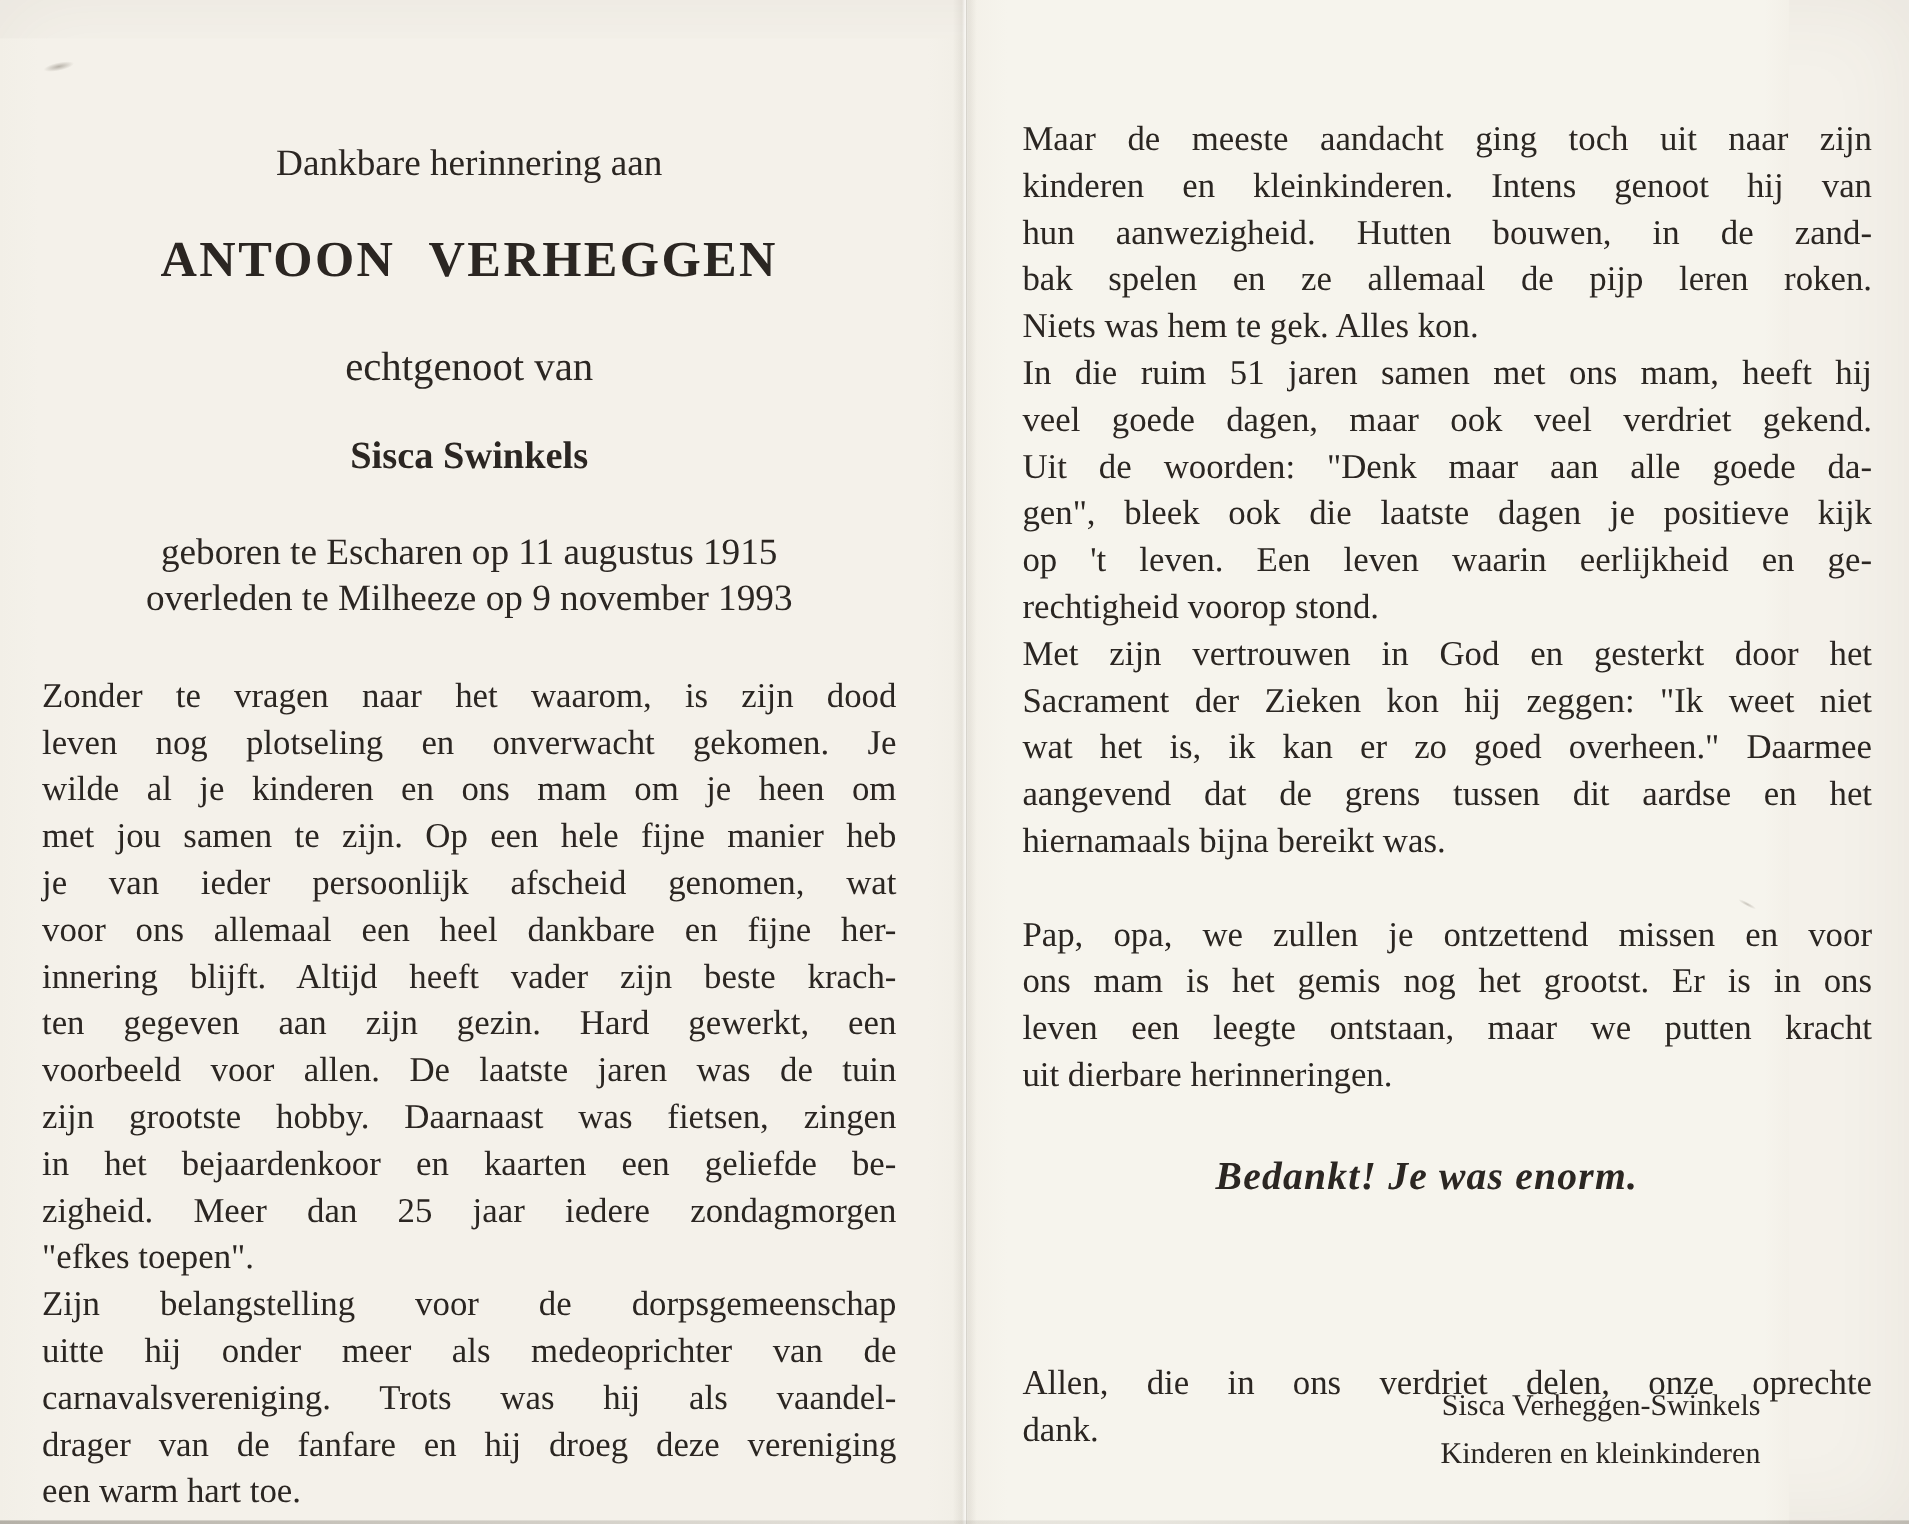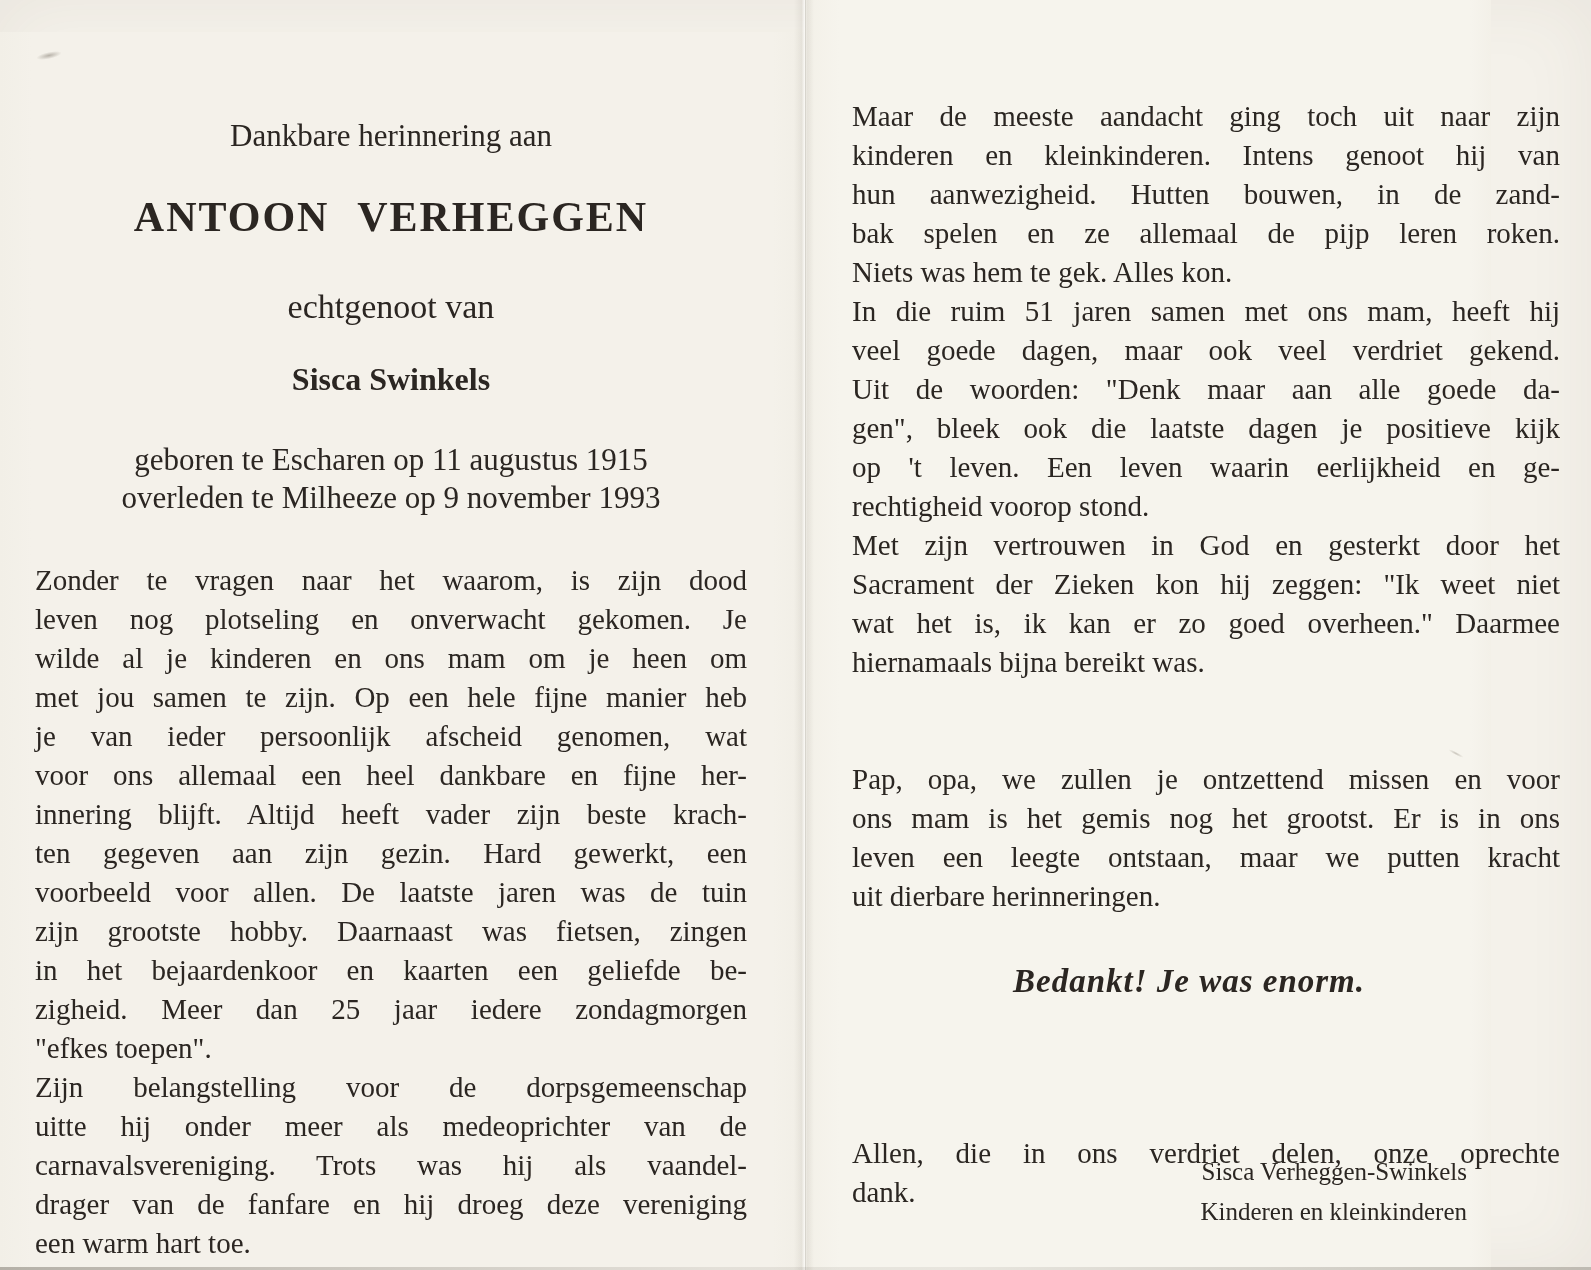--- a/index.html
+++ b/index.html
@@ -123,20 +123,21 @@
         <div class="line pend">Niets was hem te gek. Alles kon.</div>
         <div class="line">In die ruim 51 jaren samen met ons mam, heeft hij</div>
         <div class="line">veel goede dagen, maar ook veel verdriet gekend.</div>
         <div class="line">Uit de woorden: "Denk maar aan alle goede da-</div>
         <div class="line">gen", bleek ook die laatste dagen je positieve kijk</div>
         <div class="line">op 't leven. Een leven waarin eerlijkheid en ge-</div>
         <div class="line pend">rechtigheid voorop stond.</div>
         <div class="line">Met zijn vertrouwen in God en gesterkt door het</div>
         <div class="line">Sacrament der Zieken kon hij zeggen: "Ik weet niet</div>
         <div class="line">wat het is, ik kan er zo goed overheen." Daarmee</div>
+        <div class="line">aangevend dat de grens tussen dit aardse en het</div>
         <div class="line pend">hiernamaals bijna bereikt was.</div>
       </div>
     <div class="body-block farewell">
         <div class="line">Pap, opa, we zullen je ontzettend missen en voor</div>
         <div class="line">ons mam is het gemis nog het grootst. Er is in ons</div>
         <div class="line">leven een leegte ontstaan, maar we putten kracht</div>
         <div class="line pend">uit dierbare herinneringen.</div>
       </div>
     <div class="thanks">Bedankt! Je was enorm.</div>
     <div class="body-block closing">

